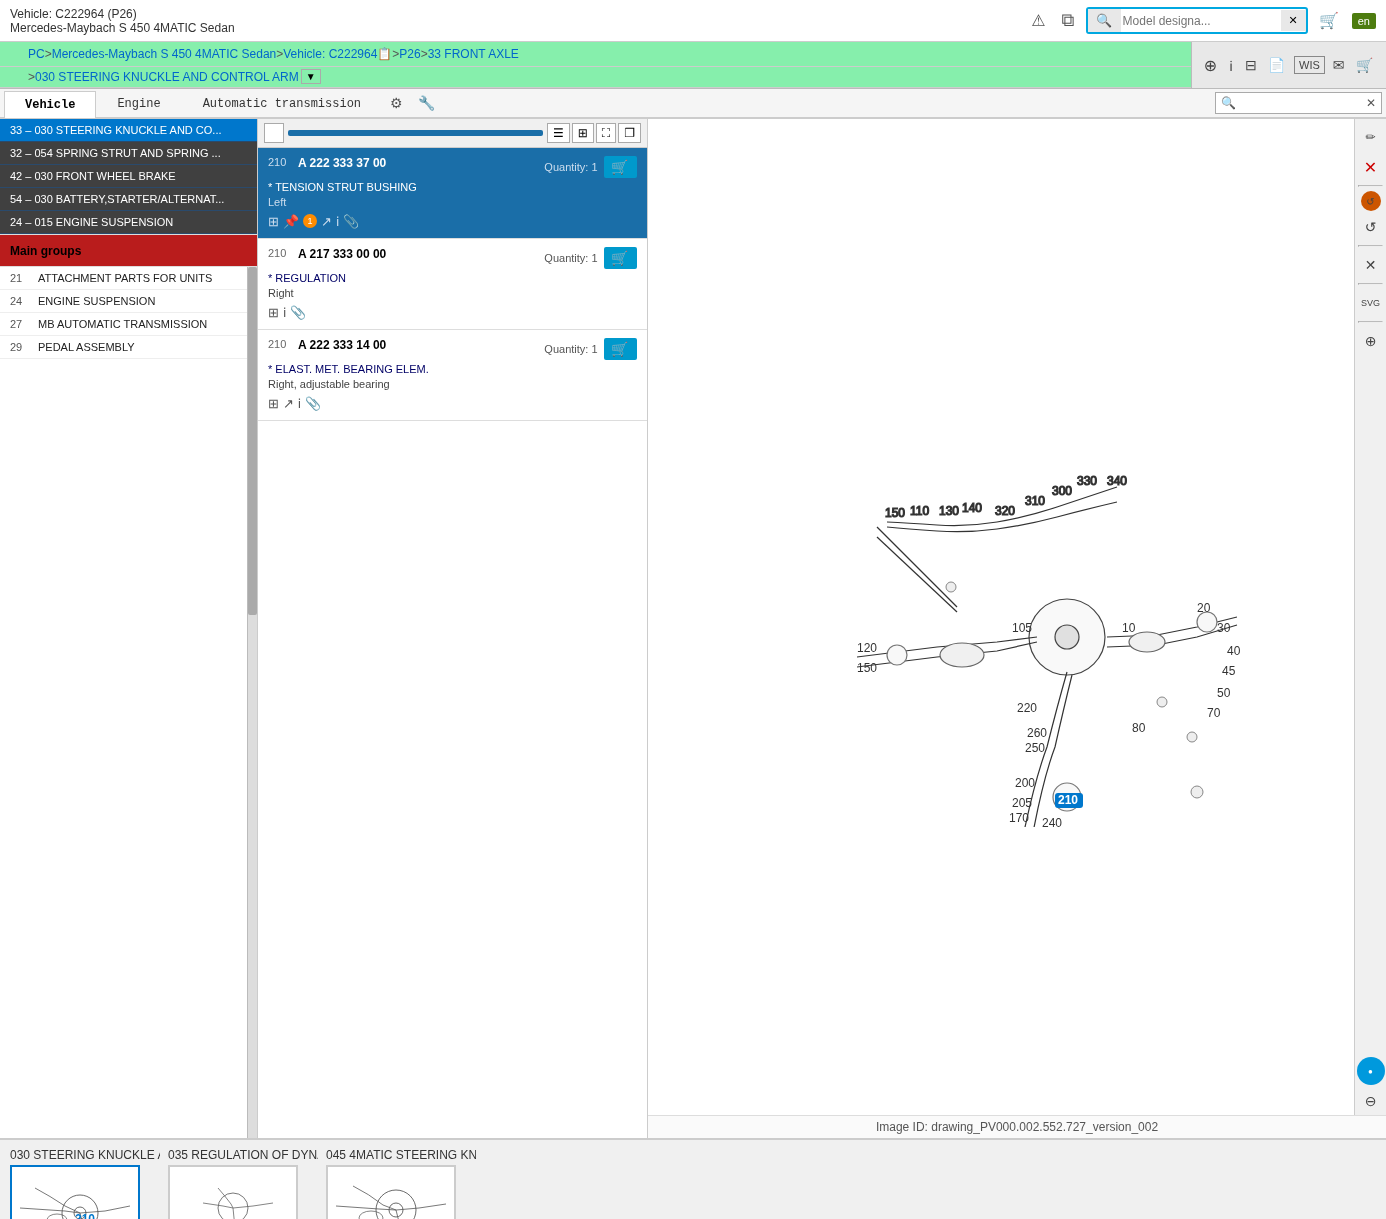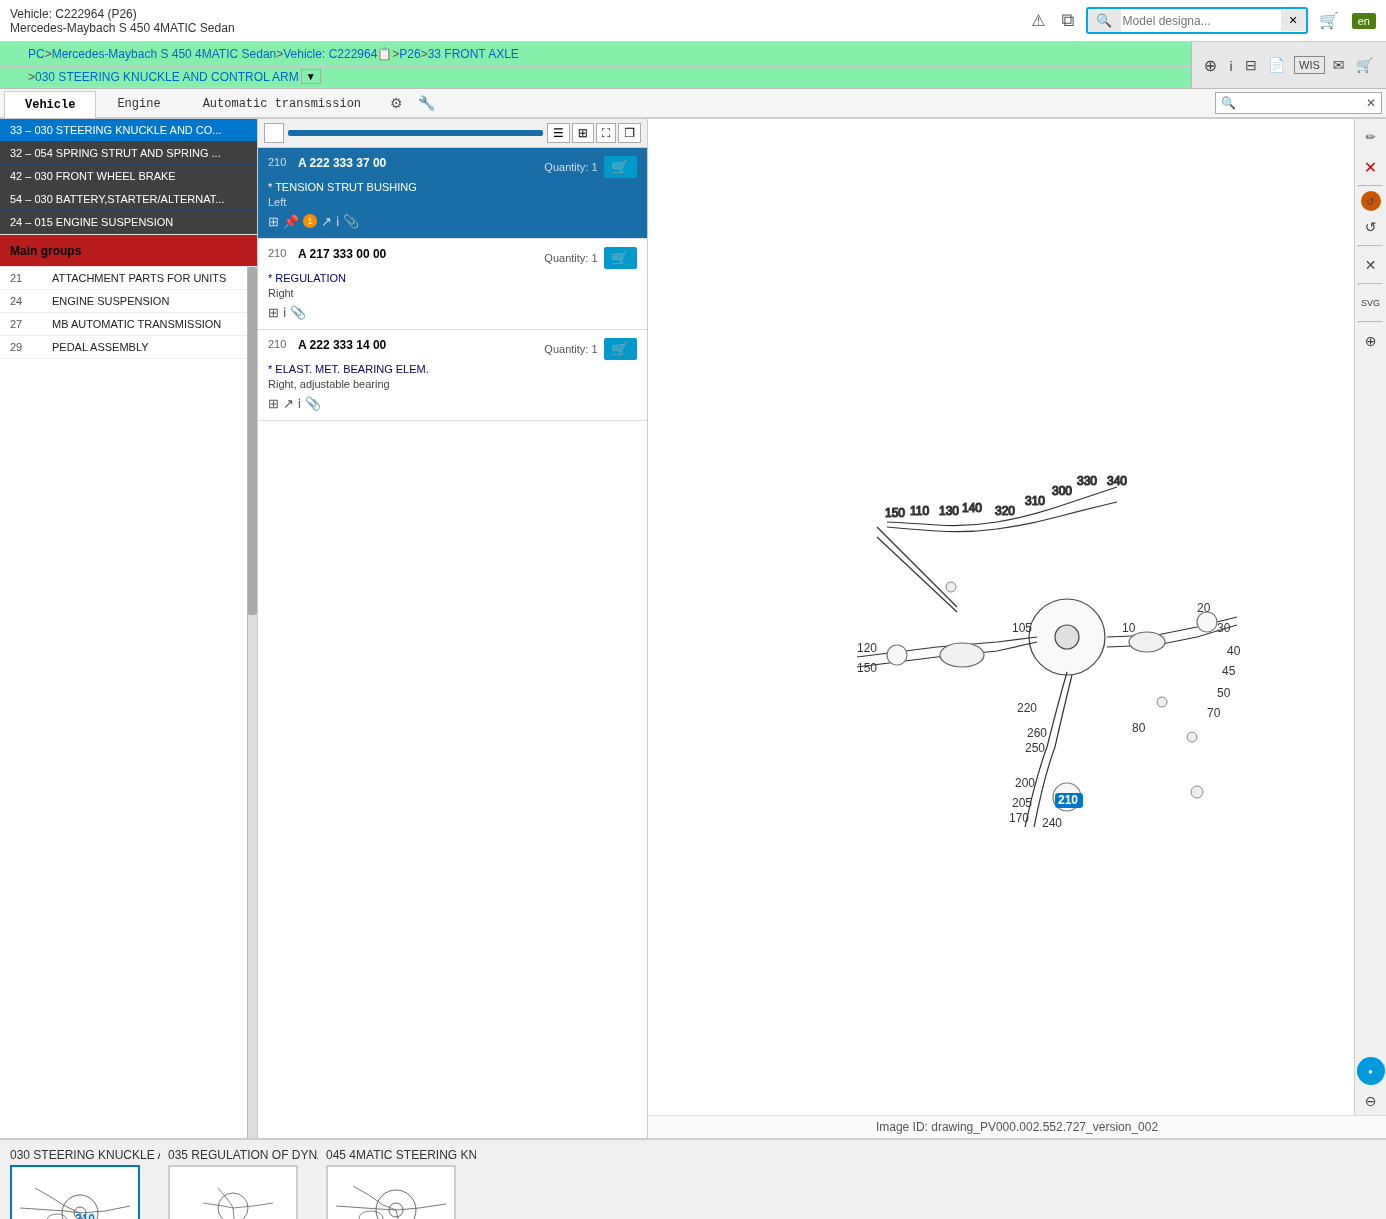--- a/index.html
+++ b/index.html
@@ -187,21 +187,21 @@
       background: #b91c1c;
       border-bottom: 1px solid #ddd;
       border-top: 1px solid #ddd;
     }
     .group-item {
       display: flex;
       align-items: flex-start;
       padding: 5px 10px;
       border-bottom: 1px solid #eee;
       cursor: pointer;
-      gap: 20px;
+      gap: 6px;
     }
     .group-num { color: #555; min-width: 22px; font-size: 11px; }
     .group-name { font-size: 11px; color: #222; }
 
     
     .center-panel {
       width: 390px;
       background: #fff;
       border-right: 1px solid #ccc;
       display: flex;

